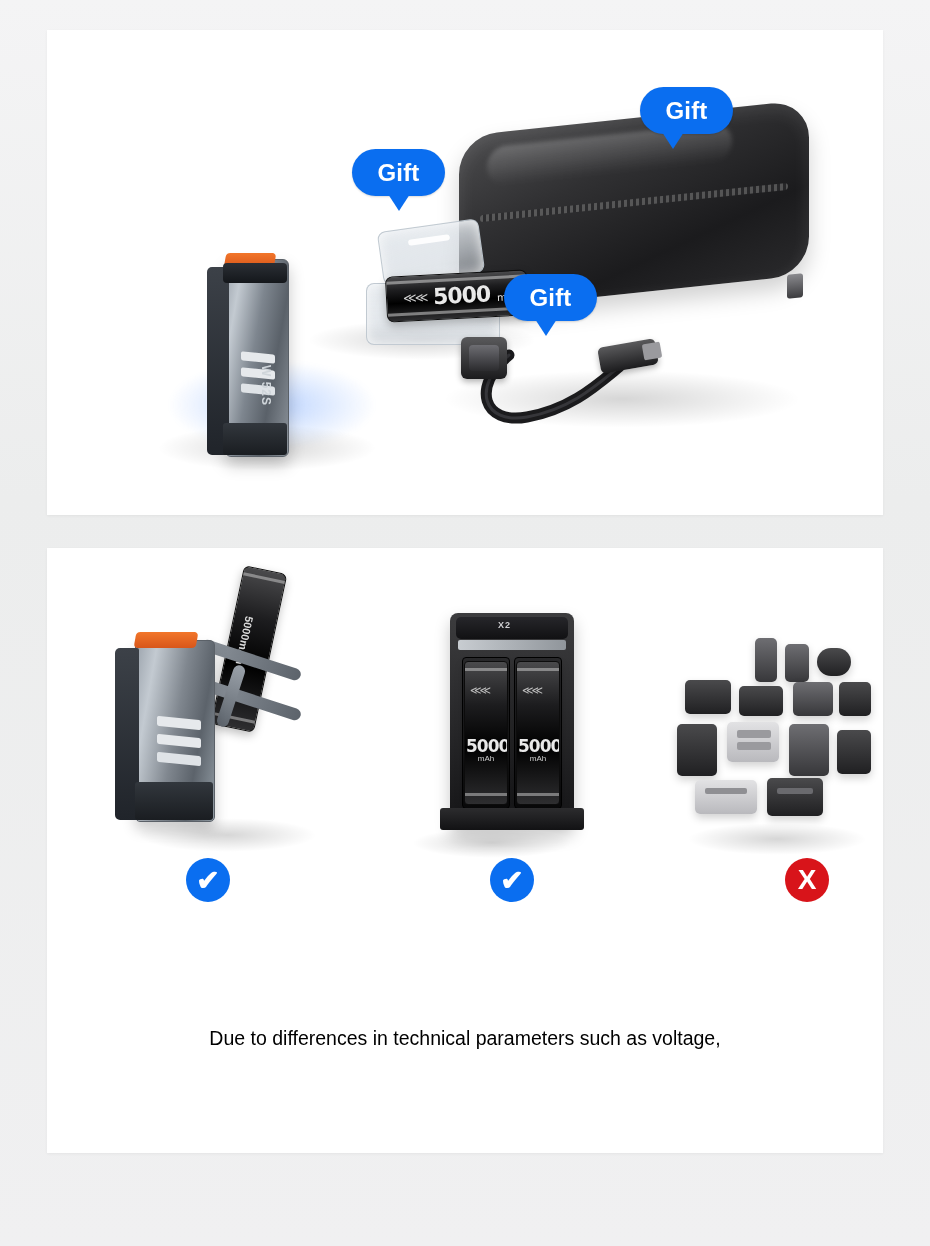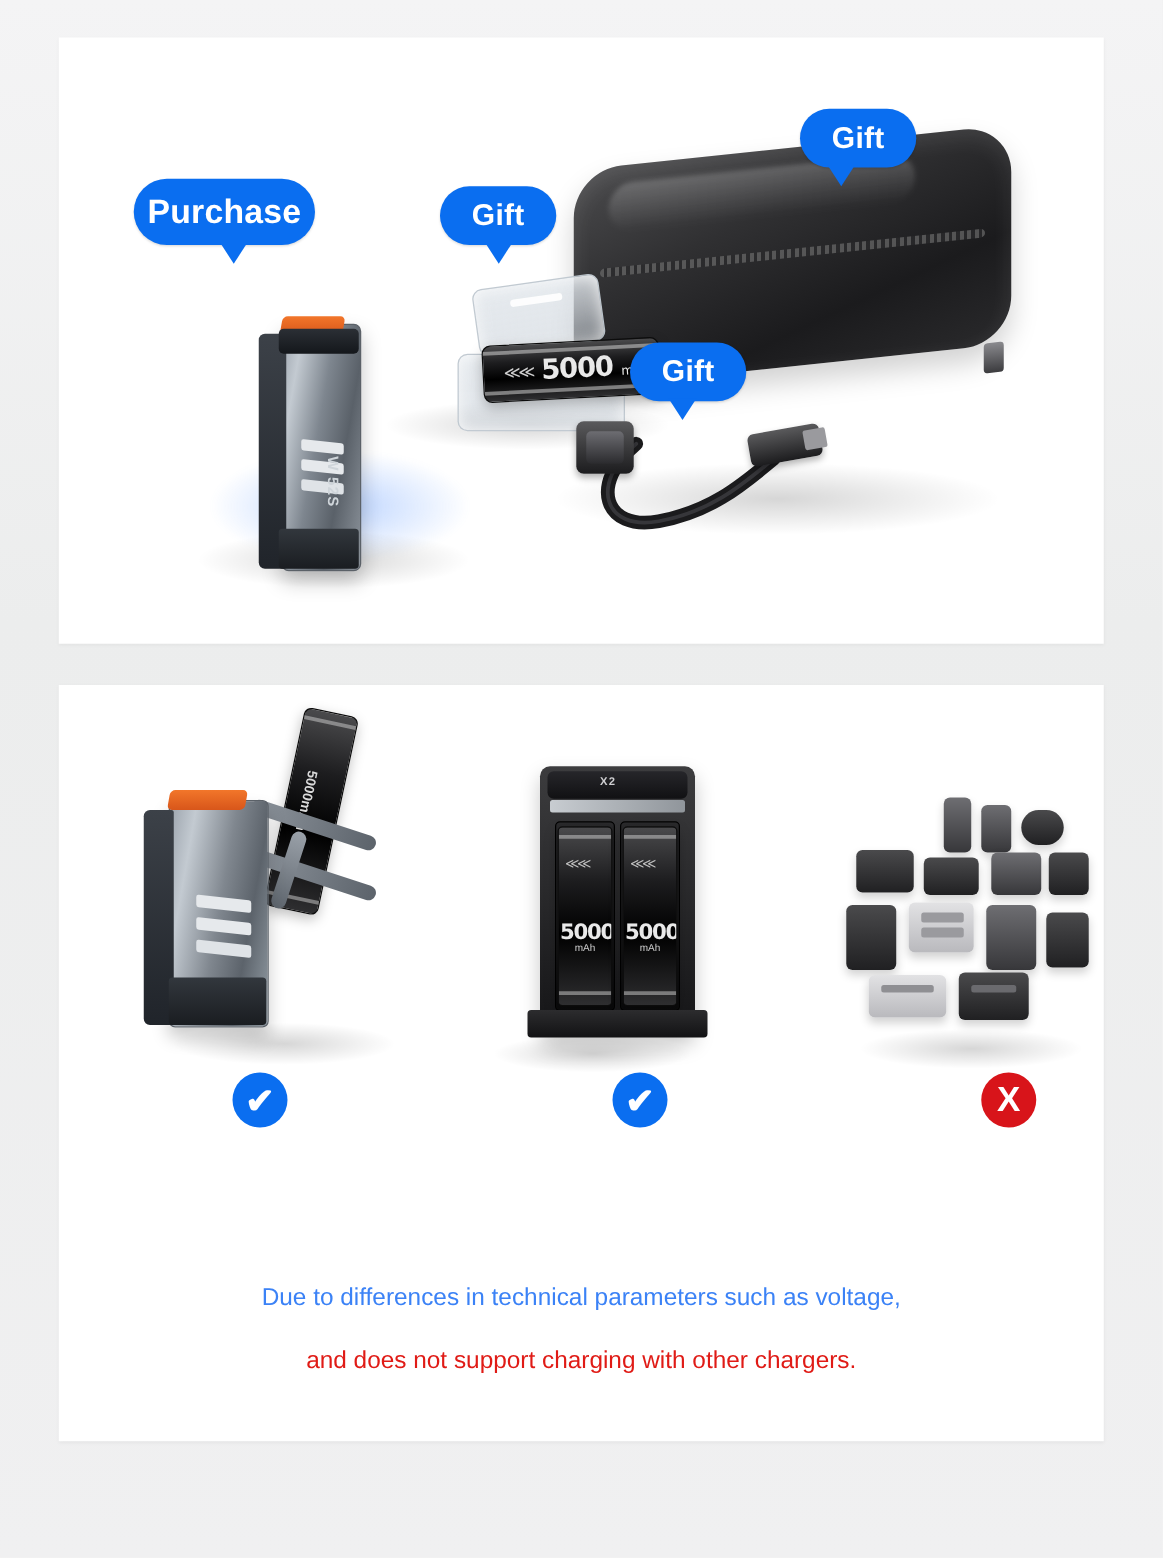--- a/index.html
+++ b/index.html
@@ -186,21 +186,21 @@
     font-size: 28px;
     font-weight: 700;
     color:#141414;
     letter-spacing:.3px;
   }
   .safety-line {
     position:absolute;
     left:0; right:0;
     text-align:center;
     font-size: 19.5px;
-    color:#3b82f6;
+    color:#000000;
   }
   .safety-line.warn { color:#e01b16; }
 
   .shadow-soft {
     position:absolute;
     background: radial-gradient(ellipse at center, rgba(0,0,0,.16) 0%, rgba(0,0,0,0) 70%);
     border-radius:50%;
   }
   .glow {
     position:absolute;
@@ -273,24 +273,20 @@
         <path d="M62 30 C 24 62, 36 100, 80 92 C 124 84, 150 60, 172 42" stroke="#4a4a4e" stroke-width="3" fill="none" stroke-linecap="round" opacity=".6"></path>
       </svg>
 
       <div class="cable-head" style="left:14px; top:12px; width:46px; height:42px; border-radius:6px;"></div>
       <div style="position:absolute; left:22px; top:20px; width:30px; height:26px; background:linear-gradient(180deg,#6d6d72,#2b2b2e); border-radius:4px;"></div>
 
       <div class="cable-head" style="left:152px; top:18px; width:58px; height:26px; transform:rotate(-10deg);"></div>
       <div style="position:absolute; left:196px; top:18px; width:18px; height:16px; background:#9a9a9e; border-radius:2px; transform:rotate(-10deg);"></div>
     </div>
 
-    <div class="bubble" style="left:60px; top:113px; width:145px; height:53px;">
-      <span>Purchase</span>
-      <span class="tail" style="left:55%;"></span>
-    </div>
 
     <div class="bubble sm" style="left:305px; top:119px; width:93px; height:47px;">
       <span>Gift</span>
       <span class="tail" style="left:50%;"></span>
     </div>
 
     <div class="bubble sm" style="left:593px; top:57px; width:93px; height:47px;">
       <span>Gift</span>
       <span class="tail" style="left:35%;"></span>
     </div>
@@ -322,21 +318,21 @@
       <div style="position:absolute; left:50px; top:150px; width:44px; height:10px; background:#e6e9ec; border-radius:2px; transform:skewY(6deg);"></div>
       <div style="position:absolute; left:50px; top:168px; width:44px; height:10px; background:#e6e9ec; border-radius:2px; transform:skewY(6deg);"></div>
       <div style="position:absolute; left:50px; top:186px; width:44px; height:10px; background:#dfe3e7; border-radius:2px; transform:skewY(6deg);"></div>
       <div style="position:absolute; left:28px; top:214px; width:78px; height:38px; background:linear-gradient(180deg,#32373d,#1a1d21); border-radius:3px;"></div>
     </div>
 
     <div class="mark ok" style="left:139px; top:310px;">
       <span>✔</span>
     </div>
 
-    <div class="art" style="left:337px; top:55px; width:180px; height:250px;">
+    <div class="art" style="left:355px; top:55px; width:180px; height:250px;">
       <div class="shadow-soft" style="left:10px; top:225px; width:160px; height:30px;"></div>
 
       <div class="charger" style="left:48px; top:10px; width:124px; height:215px;"></div>
 
       <div style="position:absolute; left:54px; top:14px; width:112px; height:22px; background:linear-gradient(180deg,#26262a,#111113); border-radius:5px;"></div>
       <div style="position:absolute; left:96px; top:17px; color:#cfcfd2; font-size:9px; font-weight:700; letter-spacing:1px;">X2</div>
 
       <div style="position:absolute; left:56px; top:37px; width:108px; height:10px; background:linear-gradient(90deg,#d8dde2,#9aa0a6); border-radius:2px; opacity:.9;"></div>
 
       <div class="charger-slot" style="left:60px; top:54px; width:46px; height:150px;"></div>
@@ -389,16 +385,15 @@
       <div style="position:absolute; left:38px; top:150px; width:42px; height:6px; background:#8f8f93; border-radius:2px;"></div>
       <div style="position:absolute; left:110px; top:150px; width:36px; height:6px; background:#6a6a6e; border-radius:2px;"></div>
     </div>
 
     <div class="mark no" style="left:738px; top:310px;">
       <span>X</span>
     </div>
 
 
     <div class="safety-line" style="top:479px;">Due to differences in technical parameters such as voltage,</div>
-    <div class="safety-line warn" style="top:529px;">and does not support charging with other chargers.</div>
   </div>
 
 </div>
 
 </body></html>

